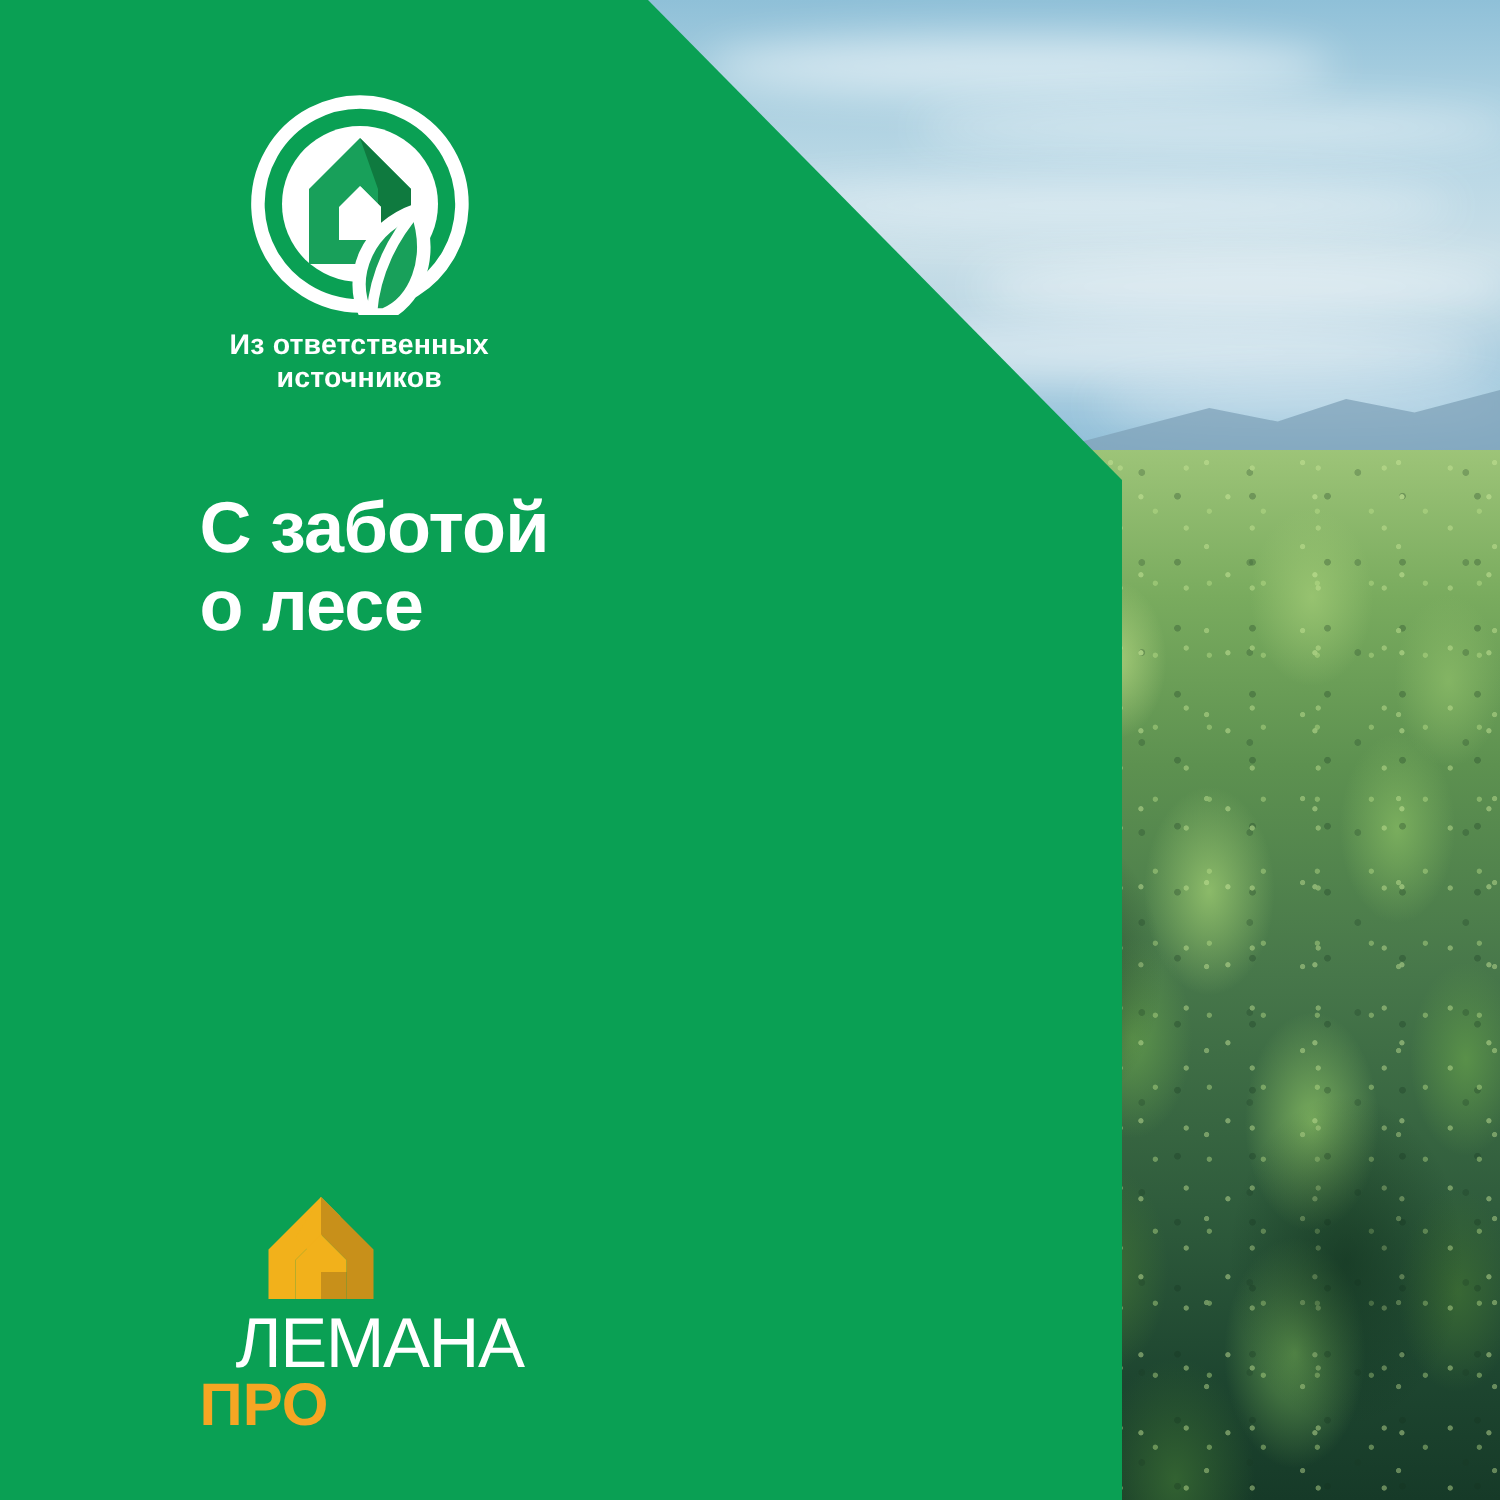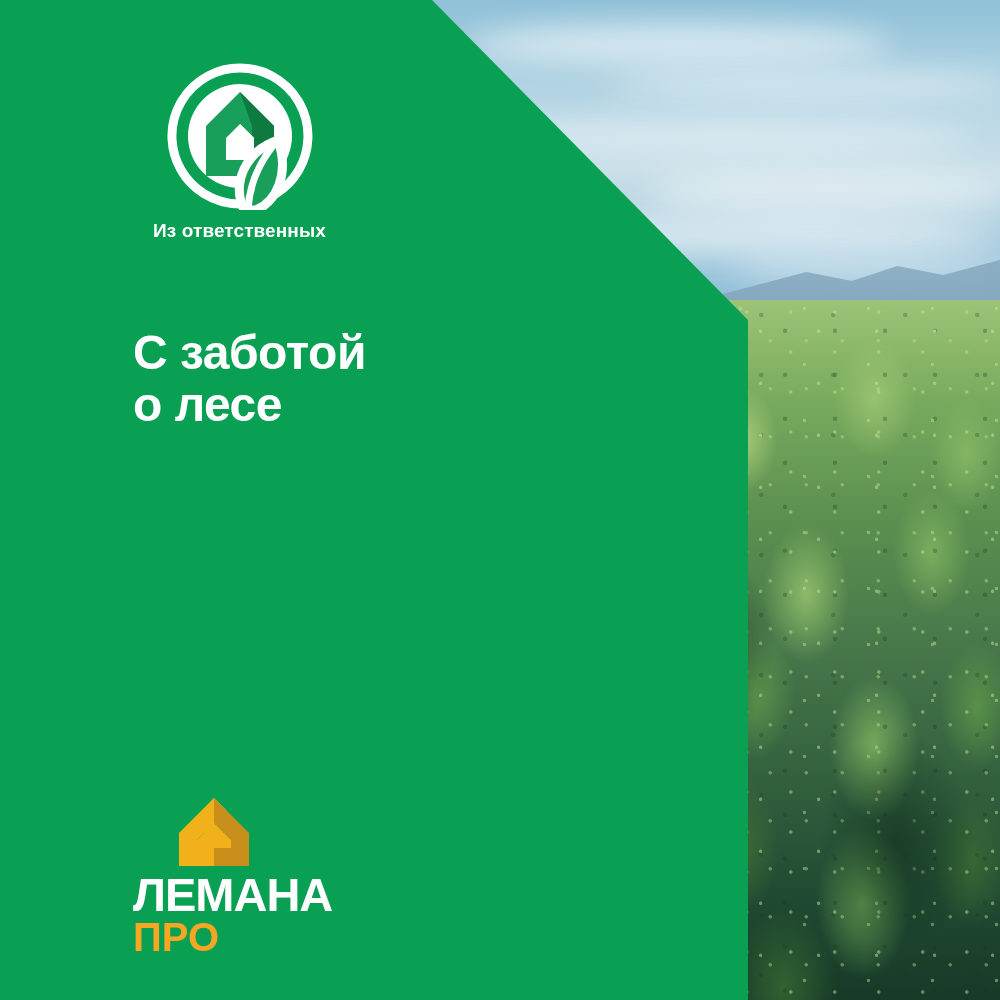--- a/index.html
+++ b/index.html
@@ -212,25 +212,26 @@
   }
   .brand-mark {
     display: block;
     width: 78px;
     height: 72px;
     margin: 0 0 0 42px;
   }
   .brand-name {
     display: block;
     color: #ffffff;
-    font-weight: bold;
+    font-weight: normal;
     font-size: 47px;
     line-height: .96;
     letter-spacing: -1px;
     margin-top: 4px;
+    margin-left: 24px;
   }
   .brand-sub {
     display: block;
     color: #f5a623;
     font-weight: bold;
     font-size: 40px;
     line-height: .98;
     letter-spacing: 0px;
     text-align: left;
     width: 170px;
@@ -274,20 +275,21 @@
       <path d="M74 62 L60 76 L60 98 L88 98 L88 76 Z" fill="#ffffff"></path>
 
       <path d="M74 62 L88 76 L88 98 L80 98 L80 76 Z" fill="#ffffff"></path>
 
       <path d="M78 148 C66 122 78 90 112 78 C124 112 110 140 90 148 Z" fill="#18a05a" stroke="#ffffff" stroke-width="9" stroke-linejoin="round"></path>
 
       <path d="M112 78 C96 96 84 120 82 146" fill="none" stroke="#ffffff" stroke-width="7" stroke-linecap="round"></path>
     </svg>
     <div class="eco-caption">
       <div>Из ответственных</div>
+      <div>источников</div>
     </div>
   </div>
 
   <div class="headline">С заботой
 о лесе</div>
 
 
   <div class="brand">
     <svg class="brand-mark" viewBox="0 0 78 72">
 

